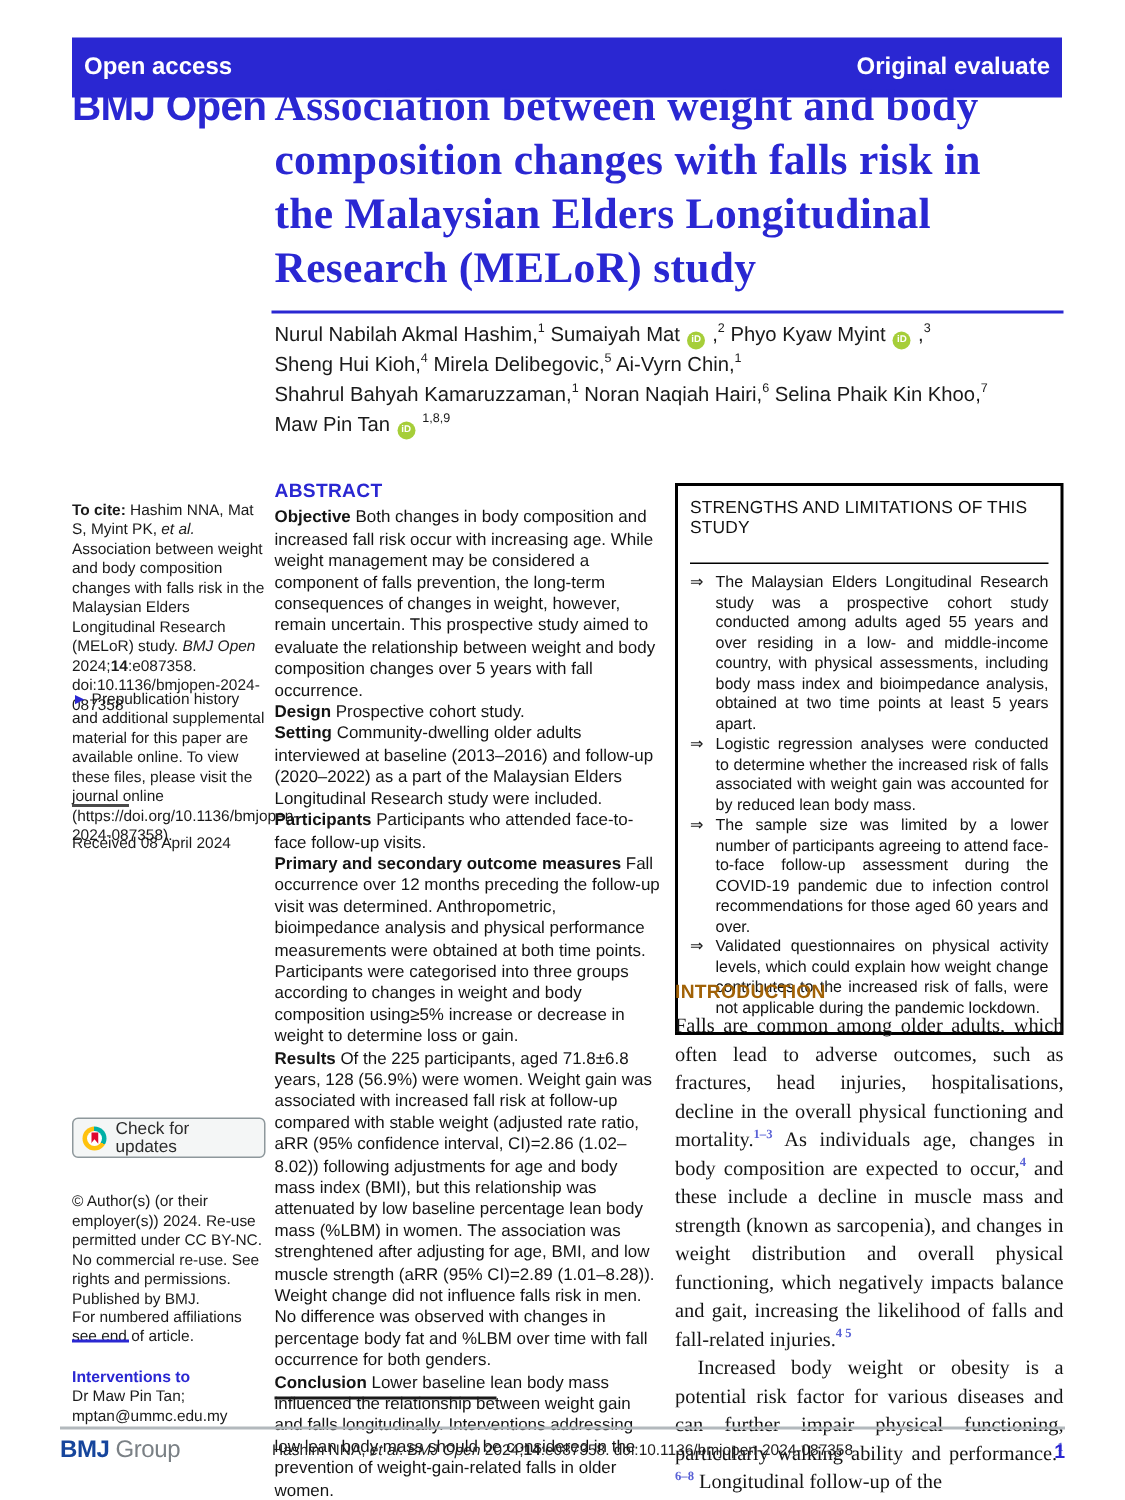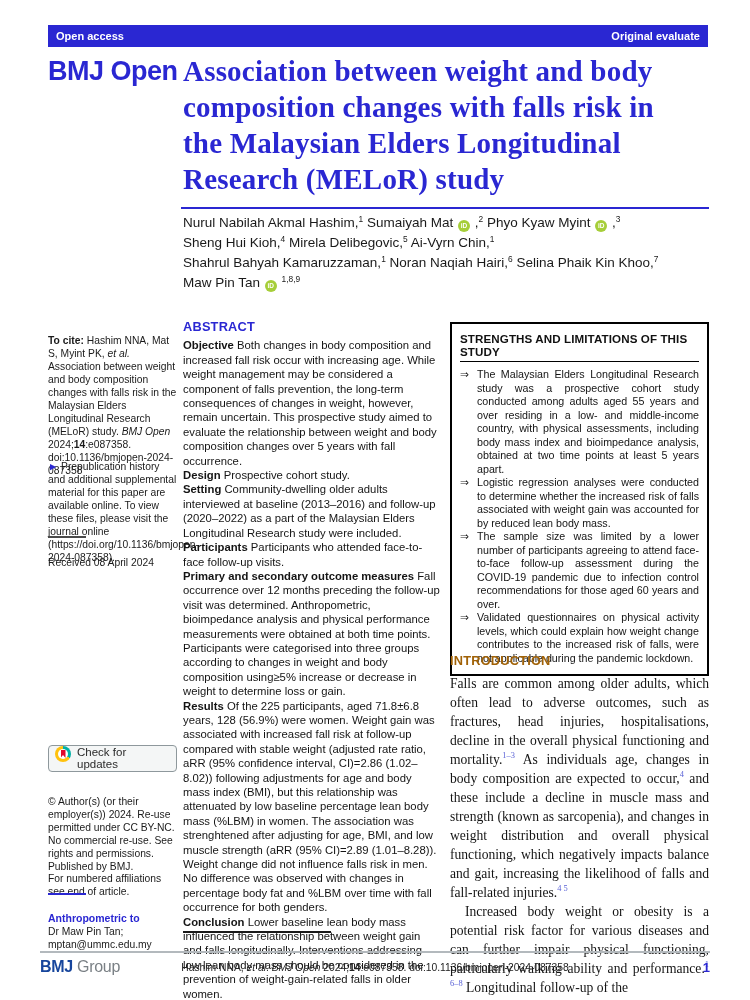--- a/index.html
+++ b/index.html
@@ -2,44 +2,44 @@
 <html><head>
 <meta charset="utf-8">
 <style>
   html,body{margin:0;padding:0;background:#fff;}
   .page{position:relative;width:750px;height:1000px;background:#fff;overflow:hidden;
         font-family:"Liberation Sans",sans-serif;color:#111;}
   .b{font-weight:700;}
   .i{font-style:italic;}
   .blu{color:#2a27d2;}
   sup{font-size:0.62em;line-height:0;}
-  sup.blu, .ref{color:#5a62d6;}
+  sup.blu, .ref{color:#5a62d6;font-weight:bold;}
 
   
-  .topbar{position:absolute;left:48px;top:25px;width:660px;height:22px;background:#2a27d2;
+  .topbar{position:absolute;left:48px;top:25px;width:660px;height:40px;background:#2a27d2;
           color:#fff;display:flex;justify-content:space-between;align-items:center;
-          padding:0 8px;box-sizing:border-box;font-size:11px;font-weight:700;}
+          padding:0 8px;box-sizing:border-box;font-size:16px;font-weight:700;}
   .logo{position:absolute;left:48px;top:56px;font-size:27px;font-weight:800;color:#2a27d2;letter-spacing:-0.5px;}
   .title{position:absolute;left:183px;top:53px;width:530px;font-family:"Liberation Serif",serif;
          font-weight:700;color:#2a27d2;font-size:29px;line-height:36px;letter-spacing:0.2px;}
   .authors-rule{position:absolute;left:181px;top:207px;width:528px;height:2px;background:#2a27d2;}
   .authors{position:absolute;left:183px;top:213px;width:528px;font-size:13.5px;line-height:20px;color:#1a1a1a;}
   .orcid{display:inline-flex;justify-content:center;align-items:center;width:12px;height:12px;
          border-radius:50%;background:#a6ce39;color:#fff;font-size:6.5px;font-weight:700;
          vertical-align:-1px;margin:0 1px;}
 
   
   .side{position:absolute;left:48px;width:129px;font-size:10.3px;line-height:13px;color:#1a1a1a;margin-top:12px;}
   .s-tocite{top:322px;}
   .s-prepub{top:448px;}
   .s-rule1{position:absolute;left:48px;top:536px;width:38px;height:1.5px;background:#4a4a4a;}
   .s-received{top:544px;}
   .s-accepted{top:557px;}
   .s-btn{position:absolute;left:48px;top:745px;width:129px;height:27px;border:1.5px solid #8e989c;
-         border-radius:4px;background:#f4f6f6;display:flex;gap:6px;
+         border-radius:4px;background:#f4f6f6;display:flex;align-items:center;gap:6px;
          padding:0 6px;box-sizing:border-box;cursor:pointer;}
   .s-btn .lbl{font-size:11.5px;color:#2b2b2b;}
   .cm{position:relative;width:16px;height:16px;border-radius:50%;flex:0 0 16px;
       background:conic-gradient(#00b0a6 0deg 120deg,#ffc20e 120deg 360deg);}
   .cm::after{content:"";position:absolute;inset:3px;background:#fff;border-radius:50%;z-index:1;}
   .cm::before{content:"";position:absolute;left:5.5px;top:4px;width:5px;height:8px;background:#e0082d;
       clip-path:polygon(0 0,100% 0,100% 100%,50% 62%,0 100%);z-index:2;}
   .s-copy{top:783px;}
   .s-affil{top:860px;}
   .s-rule2{position:absolute;left:48px;top:893px;width:38px;height:1.5px;background:#2a27d2;}
@@ -49,22 +49,22 @@
 
   
   .abs{position:absolute;left:183px;top:320px;width:257px;font-size:11.3px;line-height:14.4px;color:#141414;}
   .abs-h{color:#2a27d2;font-weight:700;font-size:12.8px;margin-bottom:4px;letter-spacing:0.2px;}
   .abs p{margin:0;}
   .abs-endrule{position:absolute;left:183px;top:931px;width:148px;height:2px;background:#1a1a1a;}
 
   
   .sbox{position:absolute;left:450px;top:322px;width:259px;border:2px solid #000;
         padding:8px 8px 9px 8px;box-sizing:border-box;}
-  .sbox-h{font-size:11.6px;font-weight:700;letter-spacing:0.1px;border-bottom:1.5px solid #000;
-          padding-bottom:3px;margin-bottom:6px;}
+  .sbox-h{font-size:11.6px;font-weight:400;letter-spacing:0.1px;border-bottom:1.5px solid #000;
+          padding-bottom:17px;margin-bottom:6px;}
   .sli{display:flex;gap:5px;font-size:10.7px;line-height:13.5px;text-align:justify;color:#141414;}
   .sli .arr{flex:0 0 12px;color:#222;}
   .intro{position:absolute;left:450px;top:653px;width:259px;}
   .intro-h{color:#a16207;font-weight:700;font-size:12.8px;margin-bottom:6px;letter-spacing:0.2px;}
   .intro .para{font-family:"Liberation Serif",serif;font-size:13.6px;line-height:19px;
                text-align:justify;color:#141414;margin:0;}
   .intro .para.ind{text-indent:15px;}
 
   
   .f-rule{position:absolute;left:40px;top:951px;width:670px;height:2px;background:#b3b9bd;}
@@ -109,21 +109,21 @@
   <div class="side s-received">Received 08 April 2024</div>
 
   <div class="s-btn">
     <span class="cm"></span>
     <span class="lbl">Check for updates</span>
   </div>
 
   <div class="side s-copy">© Author(s) (or their employer(s)) 2024. Re-use permitted under CC BY-NC. No commercial re-use. See rights and permissions. Published by BMJ.</div>
   <div class="side s-affil">For numbered affiliations see end of article.</div>
   <div class="s-rule2"></div>
-  <div class="side s-corrlabel">Anthropometric to</div>
+  <div class="side s-corrlabel">Interventions to</div>
   <div class="side s-corrname">Dr Maw Pin Tan;</div>
   <div class="side s-corremail">mptan@ummc.edu.my</div>
 
   <div class="abs">
     <div class="abs-h">ABSTRACT</div>
     <p><span class="b">Objective</span><span>  Both changes in body composition and increased fall risk occur with increasing age. While weight management may be considered a component of falls prevention, the long-term consequences of changes in weight, however, remain uncertain. This prospective study aimed to evaluate the relationship between weight and body composition changes over 5 years with fall occurrence.</span></p>
     <p><span class="b">Design</span><span>  Prospective cohort study.</span></p>
     <p><span class="b">Setting</span><span>  Community-dwelling older adults interviewed at baseline (2013–2016) and follow-up (2020–2022) as a part of the Malaysian Elders Longitudinal Research study were included.</span></p>
     <p><span class="b">Participants</span><span>  Participants who attended face-to-face follow-up visits.</span></p>
     <p><span class="b">Primary and secondary outcome measures</span><span>  Fall occurrence over 12 months preceding the follow-up visit was determined. Anthropometric, bioimpedance analysis and physical performance measurements were obtained at both time points. Participants were categorised into three groups according to changes in weight and body composition using≥5% increase or decrease in weight to determine loss or gain.</span></p>

